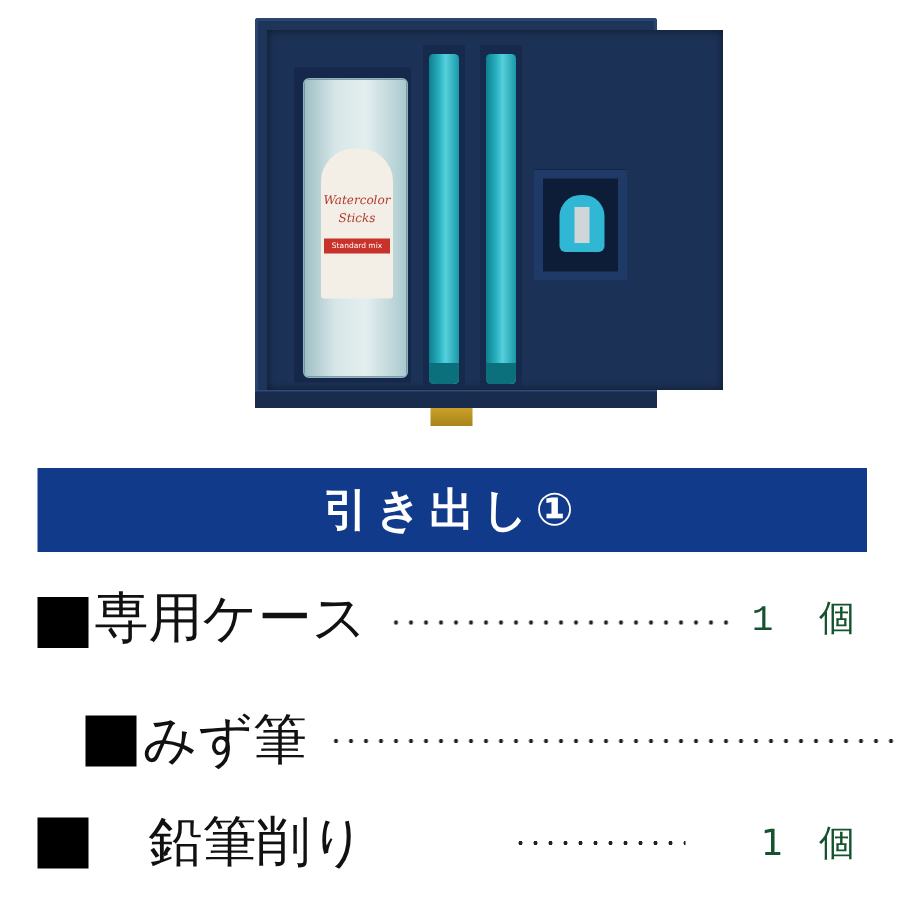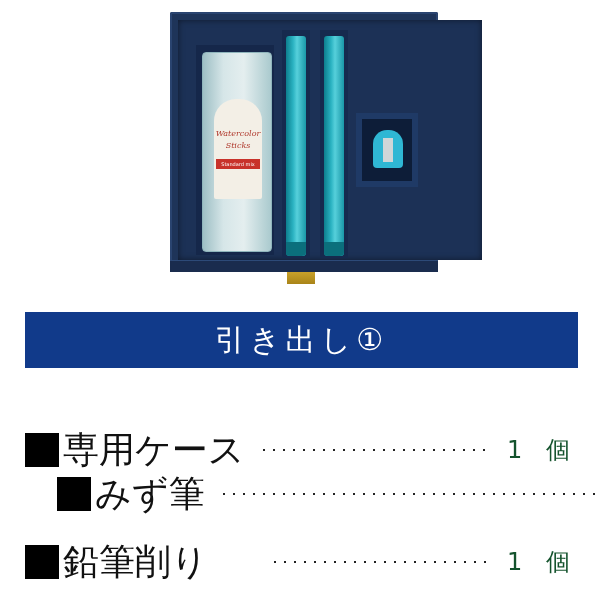--- a/index.html
+++ b/index.html
@@ -26,33 +26,33 @@
            background: linear-gradient(90deg, #0d7f8e 0%, #2ab2c1 35%, #56d0db 55%, #1a98a8 100%); }
     .pen::after { content: ""; position: absolute; left: 0; bottom: 0; width: 20px; height: 14px; background: #0b6f7c; border-radius: 0 0 4px 4px; }
 
     .sharp-well { position: absolute; left: 178px; top: 93px; width: 62px; height: 74px; background: #0d1d38;
                   box-shadow: inset 0 0 0 6px #1f3a66; }
     .sharpener { position: absolute; left: 195px; top: 110px; width: 30px; height: 38px; background: #2fb7d4; border-radius: 14px 14px 4px 4px; }
     .sharpener::after { content: ""; position: absolute; left: 10px; top: 8px; width: 10px; height: 24px; background: #cfd6d8; }
 
     
     .header-band { position: absolute; left: 25px; top: 312px; width: 553px; height: 56px; background: #113a8a; display: flex; align-items: center; justify-content: center; }
-    .header-title { color: #ffffff; font-size: 30px; letter-spacing: 5px; font-weight: 400; }
+    .header-title { color: #ffffff; font-size: 30px; letter-spacing: 5px; font-weight: 700; }
 
     
     .item { position: absolute; left: 25px; width: 553px; height: 60px; display: flex; align-items: center; }
     .item .bullet { width: 34px; height: 34px; background: #000; margin-right: 4px; flex: 0 0 auto; }
     .item .name { font-size: 36px; line-height: 1; white-space: nowrap; color: #111; }
     .item .dots { flex: 1 1 auto; margin: 0 14px; height: 4px; align-self: center;
                   background-image: radial-gradient(circle, #222 1.2px, transparent 1.5px);
                   background-size: 10px 4px; background-repeat: repeat-x; background-position: left center; }
     .item .qty { font-size: 24px; line-height: 1; white-space: nowrap; letter-spacing: 8px; color: #14532d; }
-    .item.r1 { top: 420px; }
+    .item.r1 { top: 385px; font-family: Liberation Mono, monospace; }
     .item.r2 { top: 464px; margin-left: 32px; }
-    .item.r3 { top: 532px; }
+    .item.r3 { top: 532px; gap: 36px; }
     .item.r3 .dots { margin-left: 62px; }
   </style>
 </head>
 <body>
 
 <div class="product">
   <div class="box-outer">
     <div class="box-tray">
       <div class="case-slot"></div>
       <div class="case">

